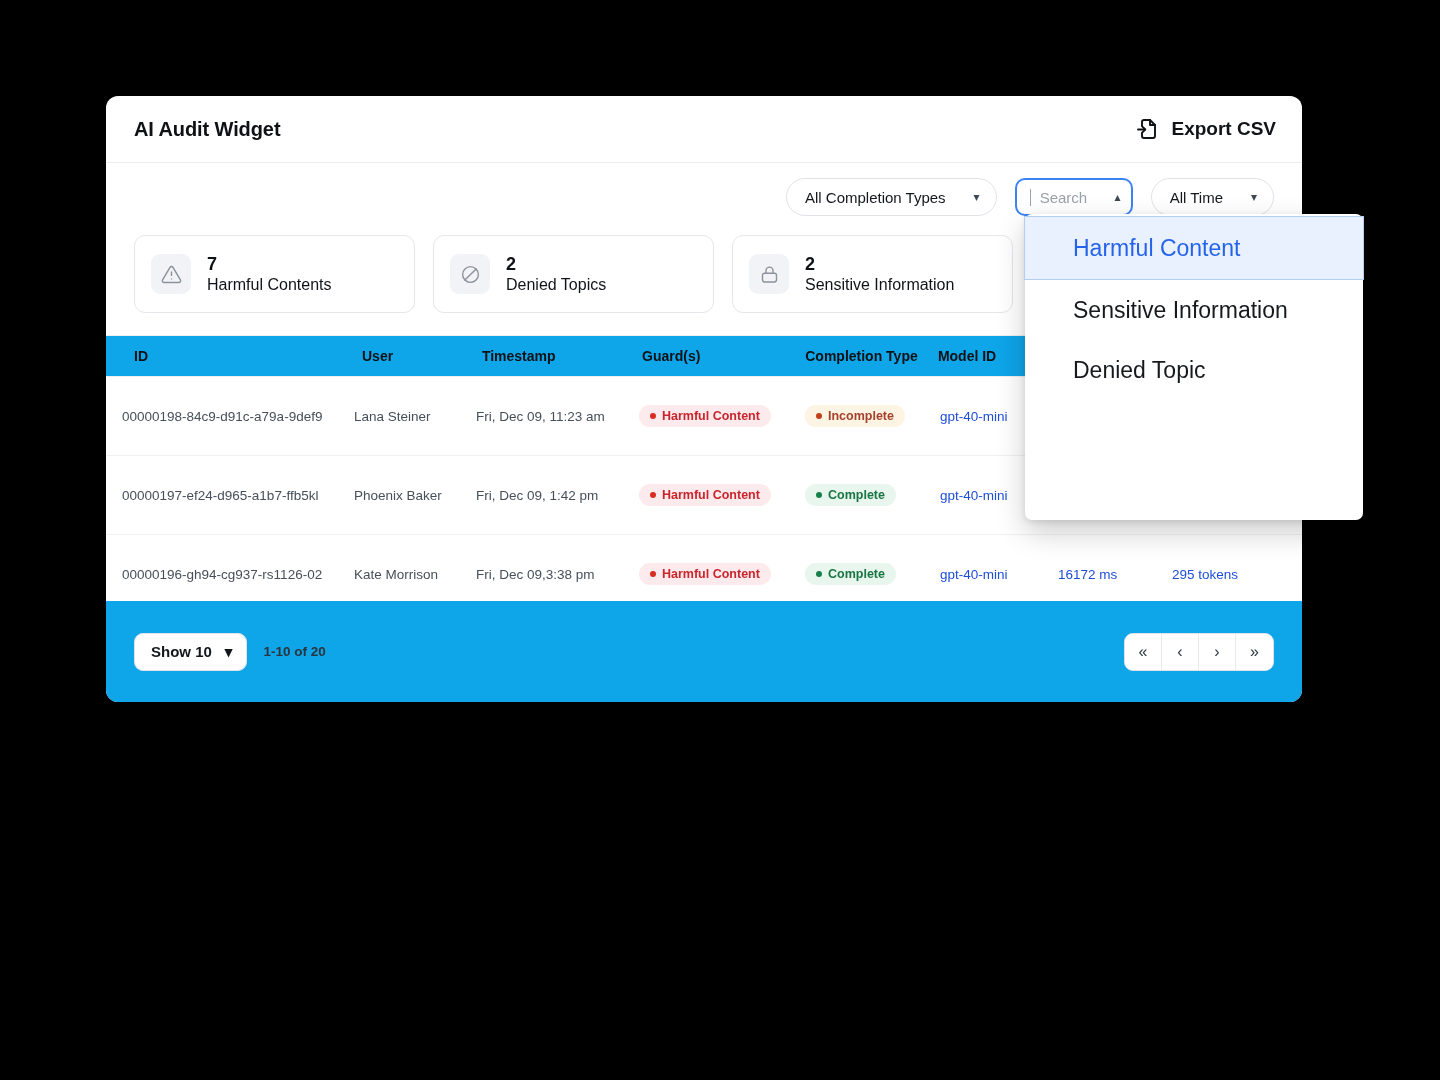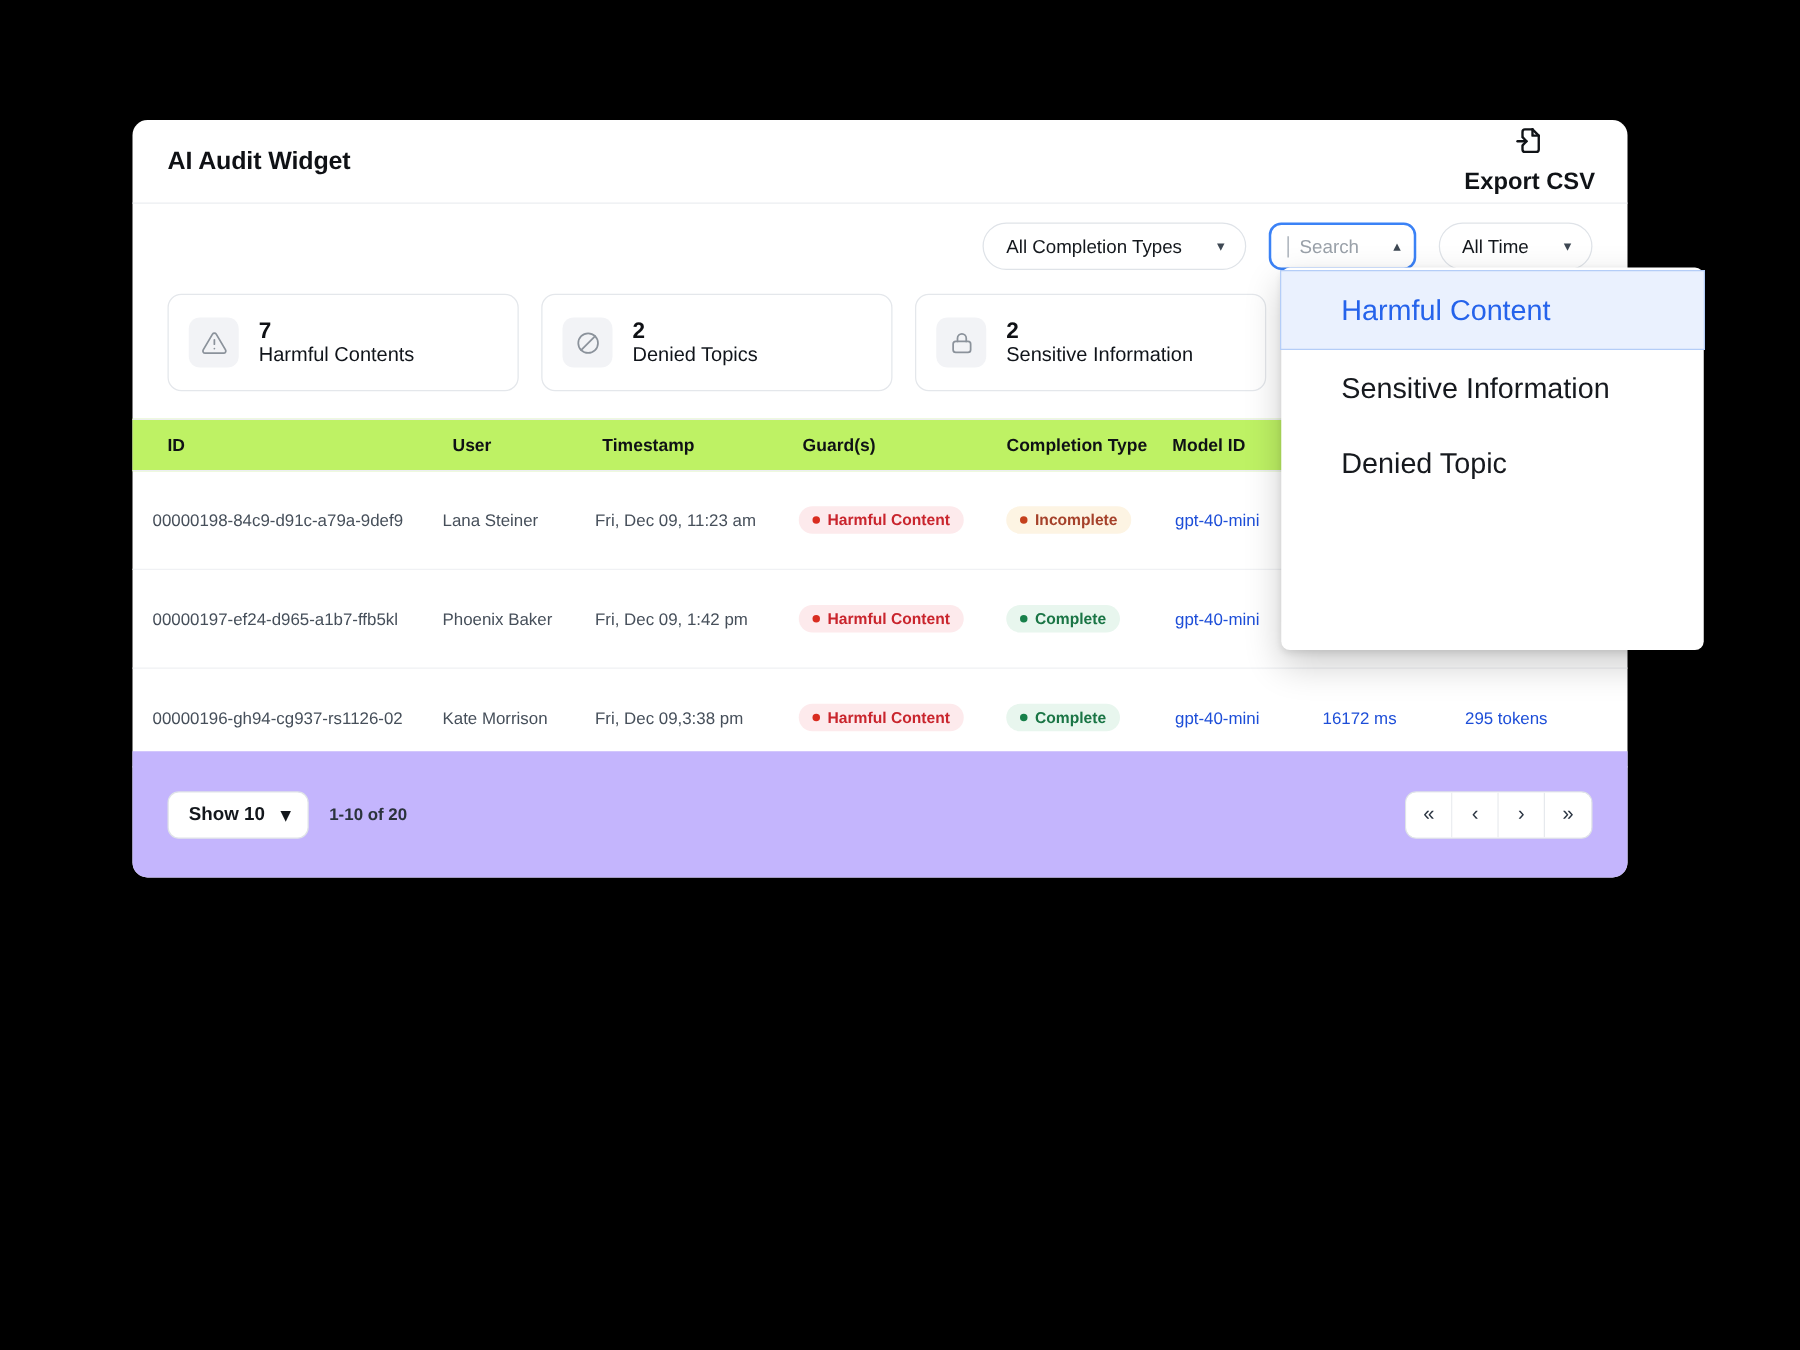--- a/index.html
+++ b/index.html
@@ -34,21 +34,20 @@
     font-size: 20px; font-weight: 700; color: #0f1115;
     letter-spacing: -0.1px;
   }
   .export-btn {
     position: absolute; right: 26px; top: 50%;
     transform: translateY(-50%);
     display: flex; align-items: center; gap: 11px;
     font-size: 19px; font-weight: 600; color: #101317;
     cursor: pointer; background: none; border: none;
     font-family: inherit;
-    flex-direction: column;
   }
   .export-icon { width: 24px; height: 24px; display: block; }
 
   
   .filter-bar {
     position: relative;
     height: 68px;
     display: flex; align-items: center; justify-content: flex-end;
     gap: 18px; padding: 0 28px;
   }
@@ -107,21 +106,21 @@
   .card-num { font-size: 18px; font-weight: 700; color: #0f1115; line-height: 1.15; }
   .card-label { font-size: 16px; color: #10141a; line-height: 1.2; }
 
   
   .table { margin-top: 22px; width: 100%; }
   .thead {
     display: flex; align-items: center;
     height: 42px;
     border-top: 1px solid #eceef1;
     border-bottom: 1px solid #eceef1;
-    background: #bef264;
+    background: #0ea5e9;
     padding: 0 28px;
     font-size: 14px; font-weight: 700; color: #0f1115;
   }
   .trow {
     display: flex; align-items: center;
     height: 79px;
     border-bottom: 1px solid #f0f1f4;
     padding: 0 16px;
     font-size: 13.5px; color: #464f5a;
   }
@@ -148,21 +147,21 @@
   .badge-complete .dot { background: #17804a; }
 
   .muted { color: #1d4ed8; }
 
   
   .footer {
     position: absolute; left: 0; right: 0; bottom: 0;
     height: 101px;
     display: flex; align-items: center;
     padding: 0 28px;
-    background: #c4b5fd;
+    background: #0ea5e9;
     border-radius: 0 0 12px 12px;
   }
   .show-pill {
     height: 38px; border: 1px solid #dfe3e8; border-radius: 9px;
     background: #fff; display: inline-flex; align-items: center;
     gap: 13px; padding: 0 14px 0 16px;
     font-size: 15px; font-weight: 700; color: #13171c;
     cursor: pointer; font-family: inherit;
   }
   .range { margin-left: 16px; font-size: 13.5px; font-weight: 600; color: #2b333c; }

